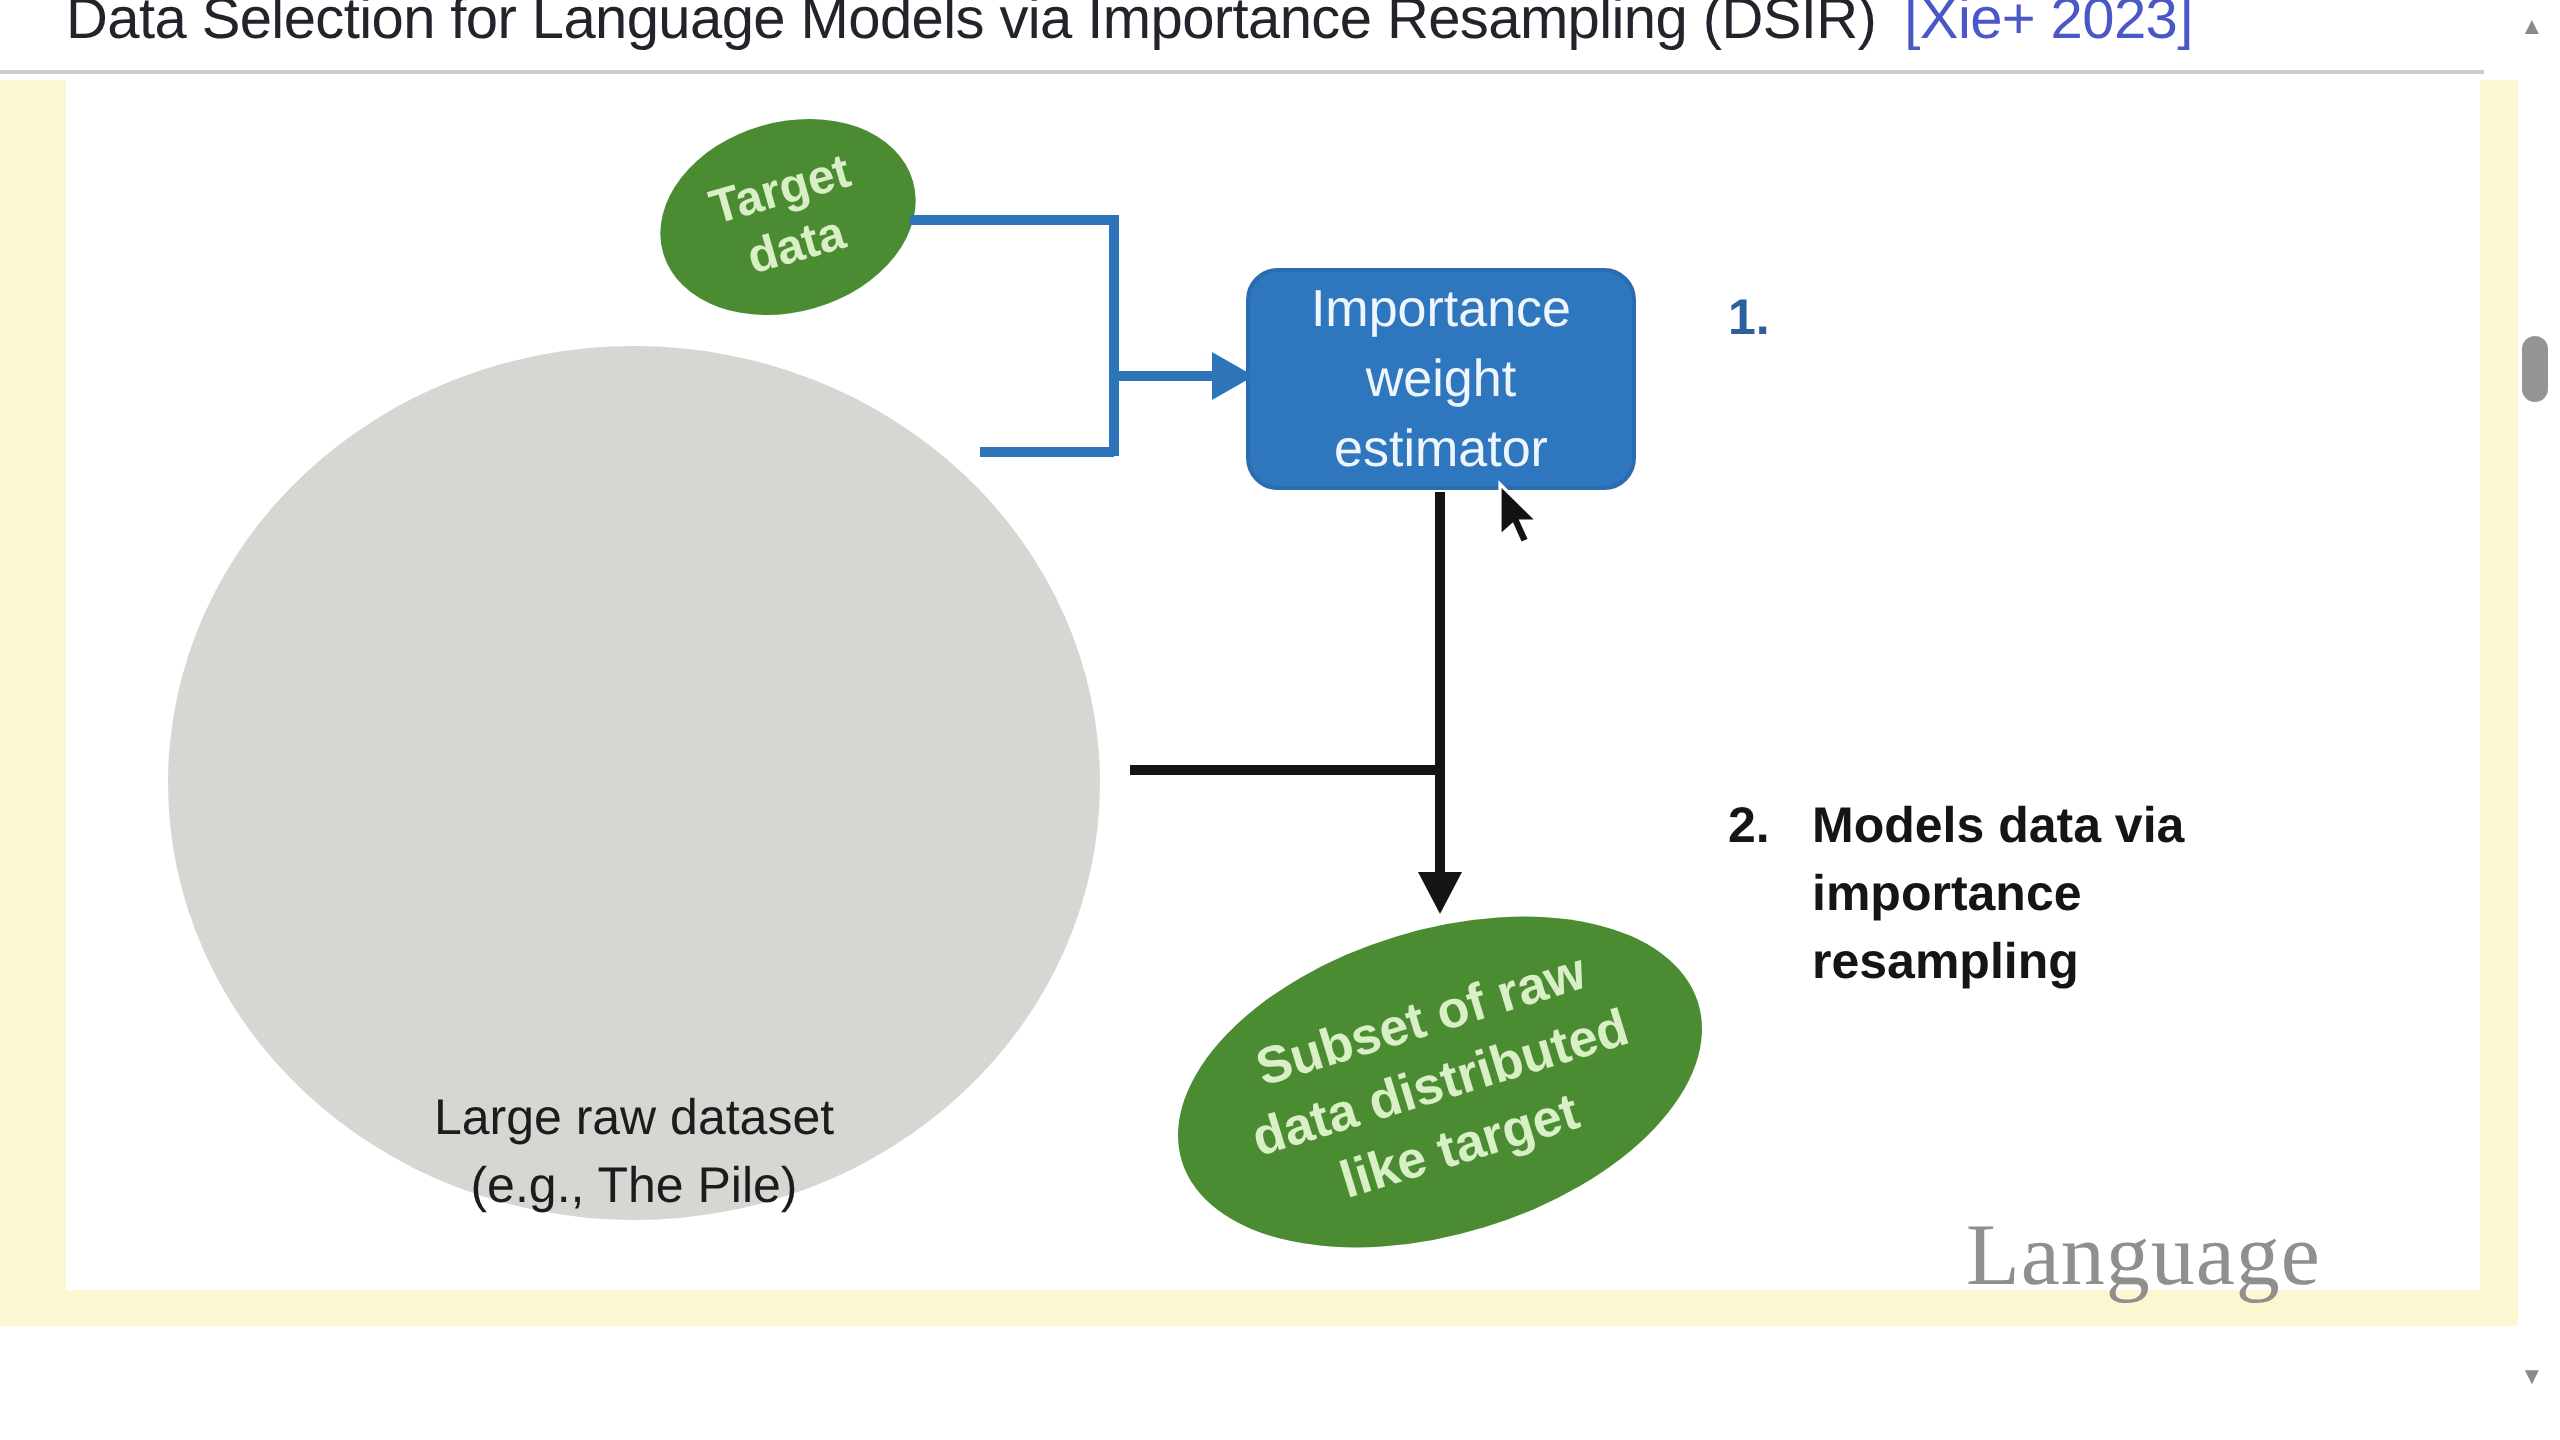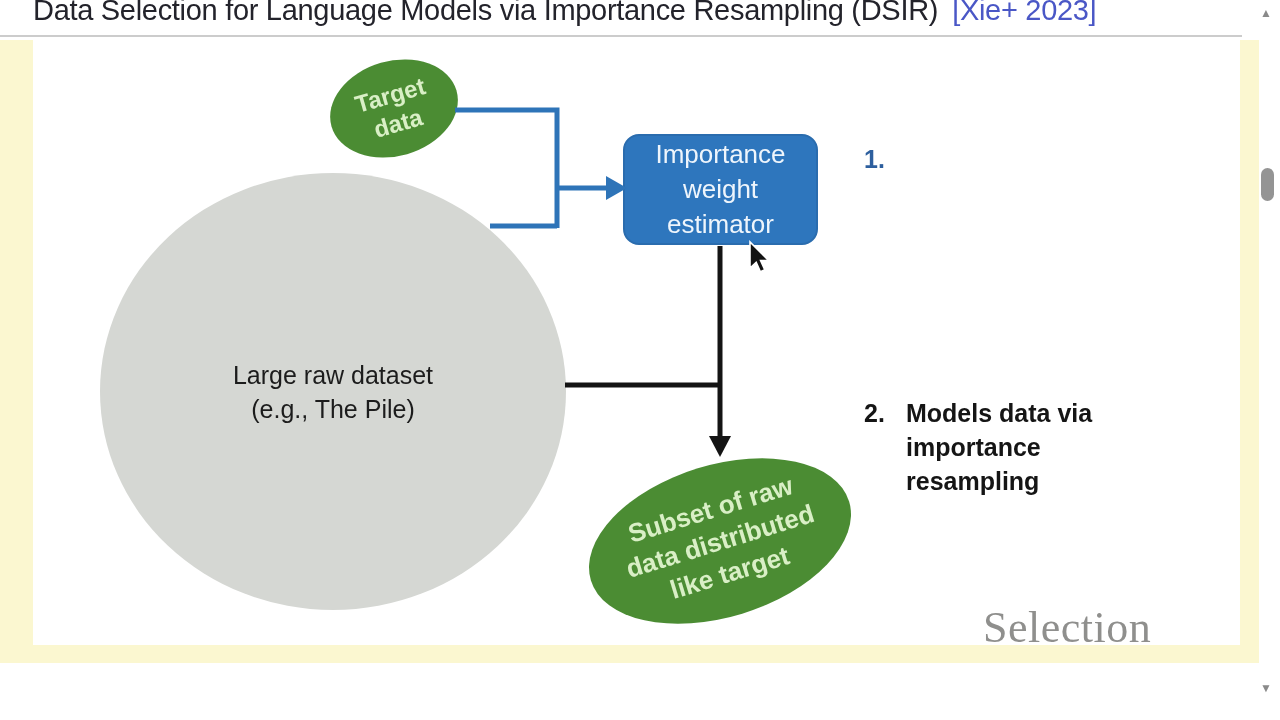--- a/index.html
+++ b/index.html
@@ -15,22 +15,22 @@
 
   .divider { left: 0; top: 35px; width: 1242px; height: 2px; background: #cccccc; z-index: 1; }
 
   
   .yellow { background: #fbf7d0; z-index: 1; }
   .y-left   { left: 0;      top: 40px;  width: 33px;   height: 623px; }
   .y-right  { left: 1240px; top: 40px;  width: 19px;   height: 623px; }
   .y-bottom { left: 0;      top: 645px; width: 1259px; height: 18px; }
 
   
-  .circle { left: 100px; top: 173px; width: 466px; height: 437px; border-radius: 50%;
-            background: #d5d7d3; display: flex; align-items: center; justify-content: center;
+  .circle { left: 84px; top: 173px; width: 466px; height: 437px; border-radius: 50%;
+            background: #d5d7d3; display: flex; align-items: flex-end; justify-content: center;
             text-align: center; z-index: 2; }
   .circle .lbl { font-size: 25px; line-height: 34px; color: #1c1c1c; white-space: pre-line; }
 
   .ellipse { border-radius: 50%; background: #4b8c33; display: flex; align-items: center;
              justify-content: center; text-align: center; z-index: 3; }
   .ellipse .lbl { color: #d9efc6; font-weight: bold; white-space: pre-line; }
   .target { left: 329px; top: 61px; width: 130px; height: 95px; transform: rotate(-16deg); }
   .target .lbl { font-size: 24px; line-height: 29px; }
   .subset { left: 585px; top: 465px; width: 270px; height: 152px; transform: rotate(-17deg); }
   .subset .lbl { font-size: 26px; line-height: 33px; }
@@ -119,21 +119,21 @@
     <span class="num">1.</span>
   </div>
 
   <div class="abs step step2">
     <span class="num">2.</span>
     <div class="txt">Models data via
 importance
 resampling</div>
   </div>
 
-  <div class="abs logo">Selection</div>
+  <div class="abs logo">Language</div>
 
   <div class="abs sb-arrow v-up">▲</div>
   <div class="abs thumb v-thumb"></div>
   <div class="abs sb-arrow v-down">▼</div>
 
   <div class="abs sb-arrow h-left">◀</div>
   <div class="abs thumb h-thumb"></div>
   <div class="abs sb-arrow h-right">▶</div>
 
 </div>

